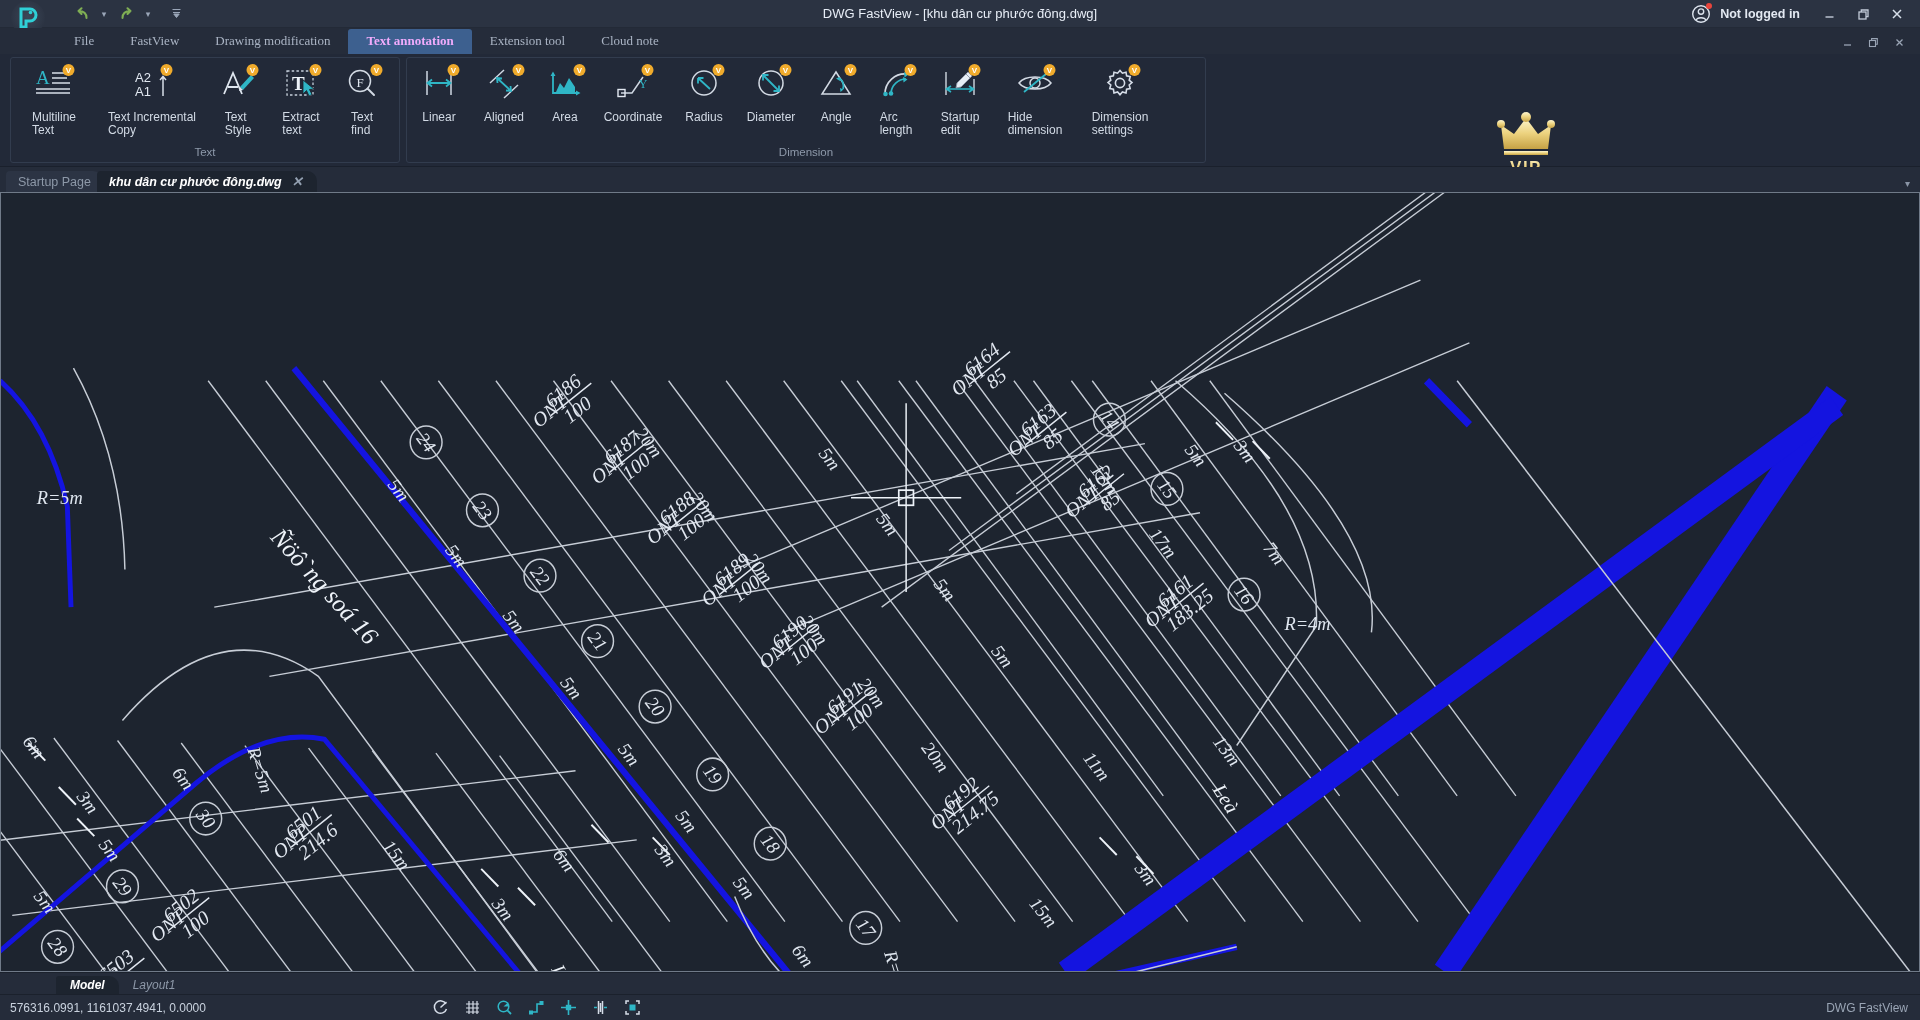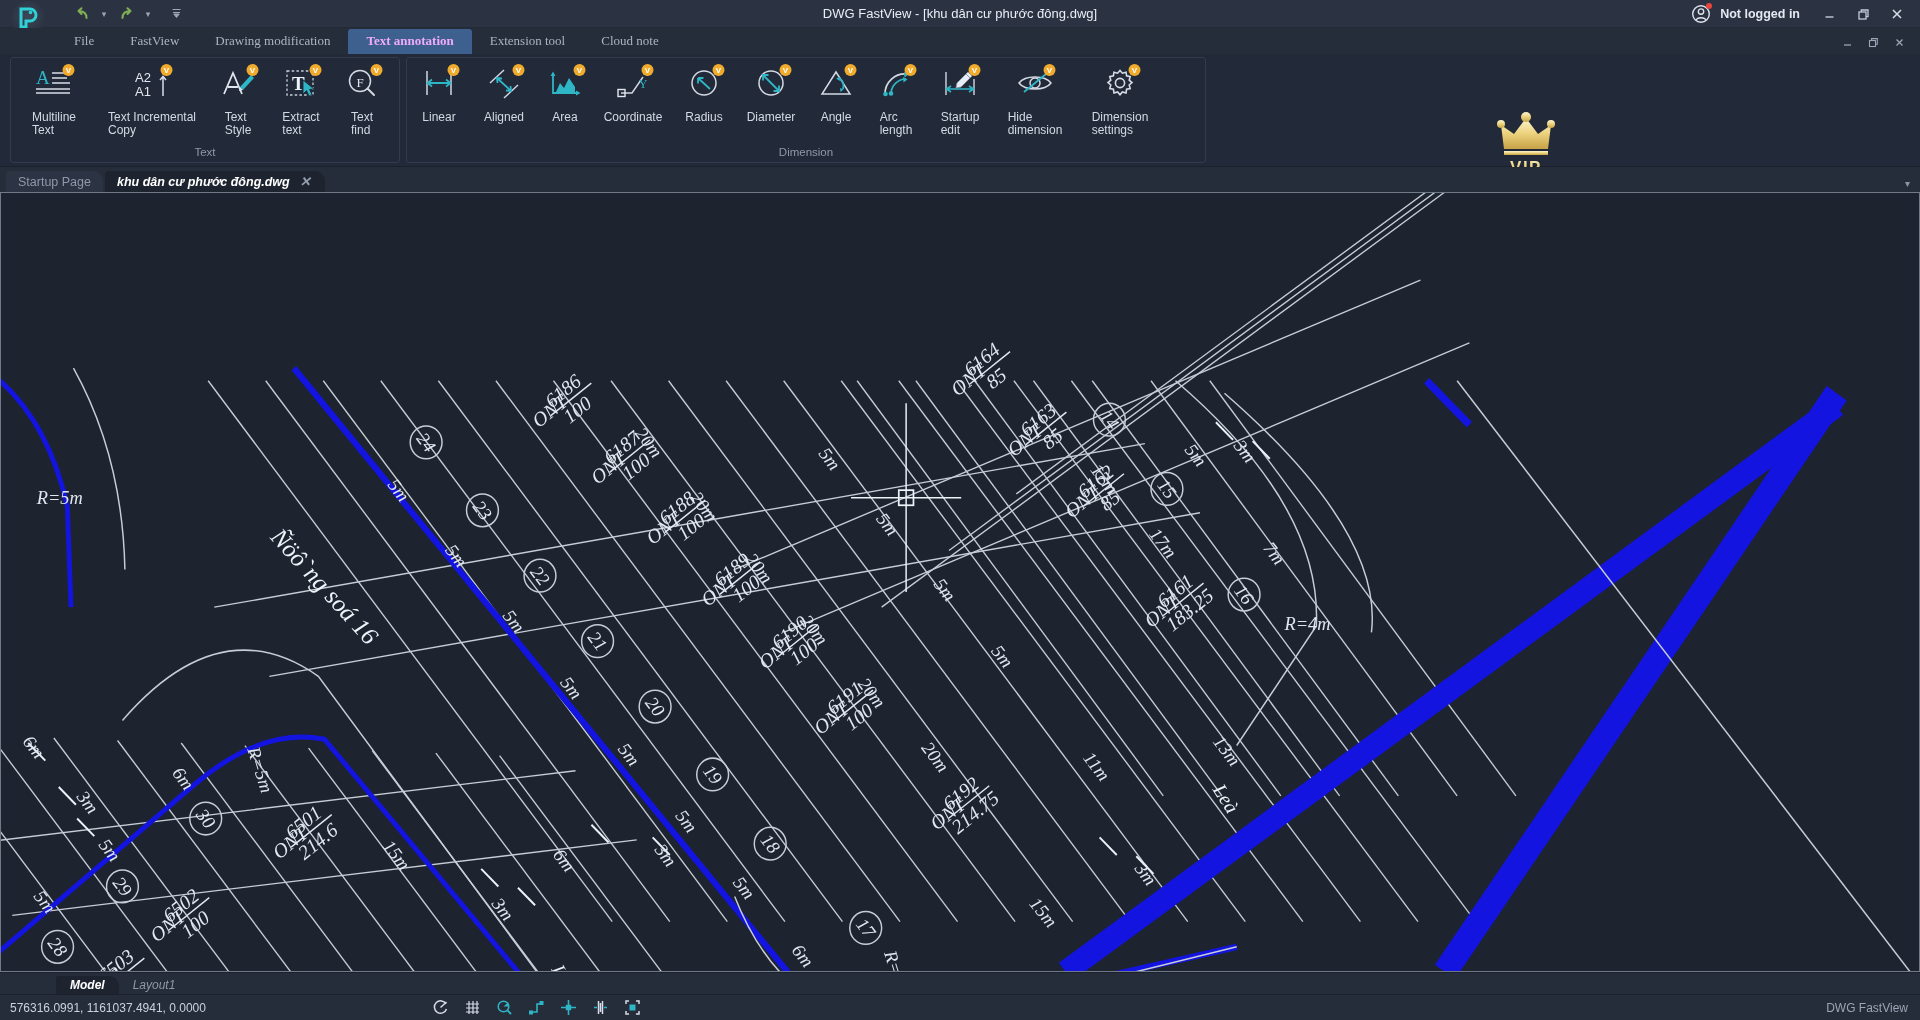--- a/index.html
+++ b/index.html
@@ -106,21 +106,21 @@
   .vip-text {
     font-size: 17px; font-weight: bold; letter-spacing: 1.5px;
     background: linear-gradient(180deg,#fdf3c8 0%,#e8c86a 55%,#c9a64a 100%);
     -webkit-background-clip: text; background-clip: text; color: transparent;
     margin-top: 1px;
   }
 
   
   .doctabs {
     height: 25px; background: #252c3a; display: flex; align-items: flex-end;
-    position: relative; flex: 0 0 25px; padding-left: 6px; gap: 8px;
+    position: relative; flex: 0 0 25px; padding-left: 6px;
   }
   .dtab {
     height: 21px; display: flex; align-items: center; gap: 8px;
     padding: 0 12px; font-size: 12.5px; cursor: pointer;
     border-radius: 4px 10px 0 0; color: #8d98a8; background: #2c3444;
     margin-right: -6px;
   }
   .dtab.active {
     background: #1d242f; color: #ffffff; font-weight: bold; z-index: 2; font-style: italic;
   }

